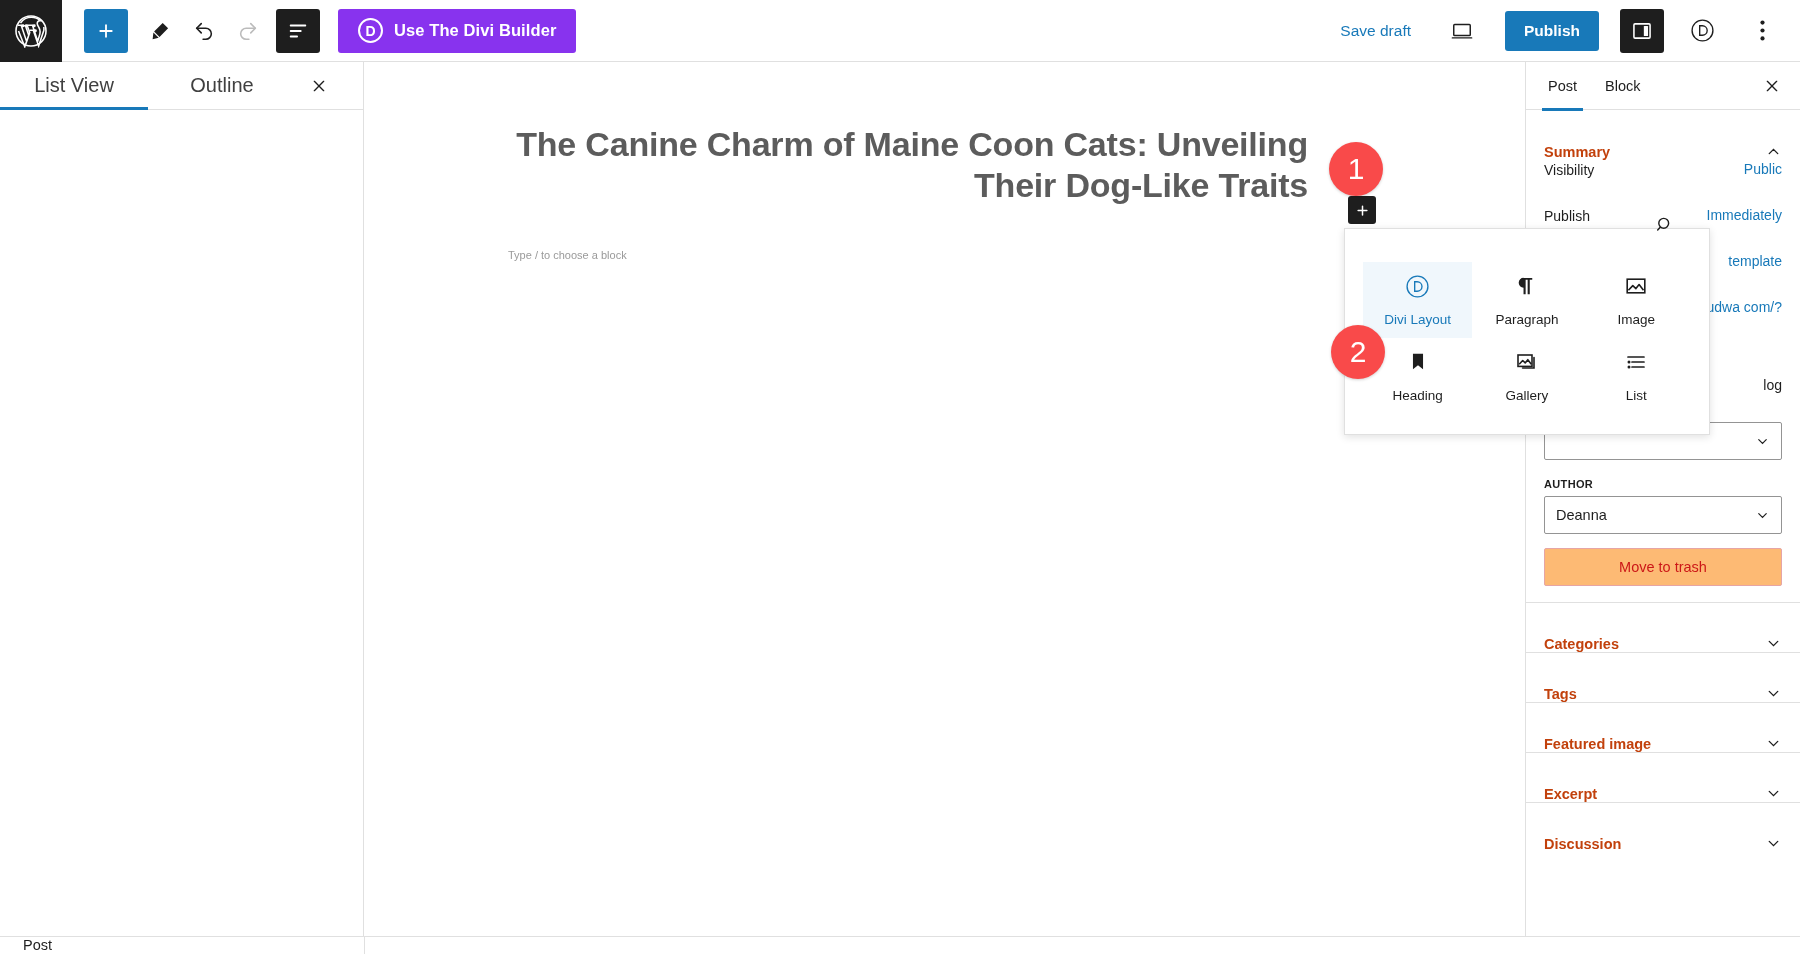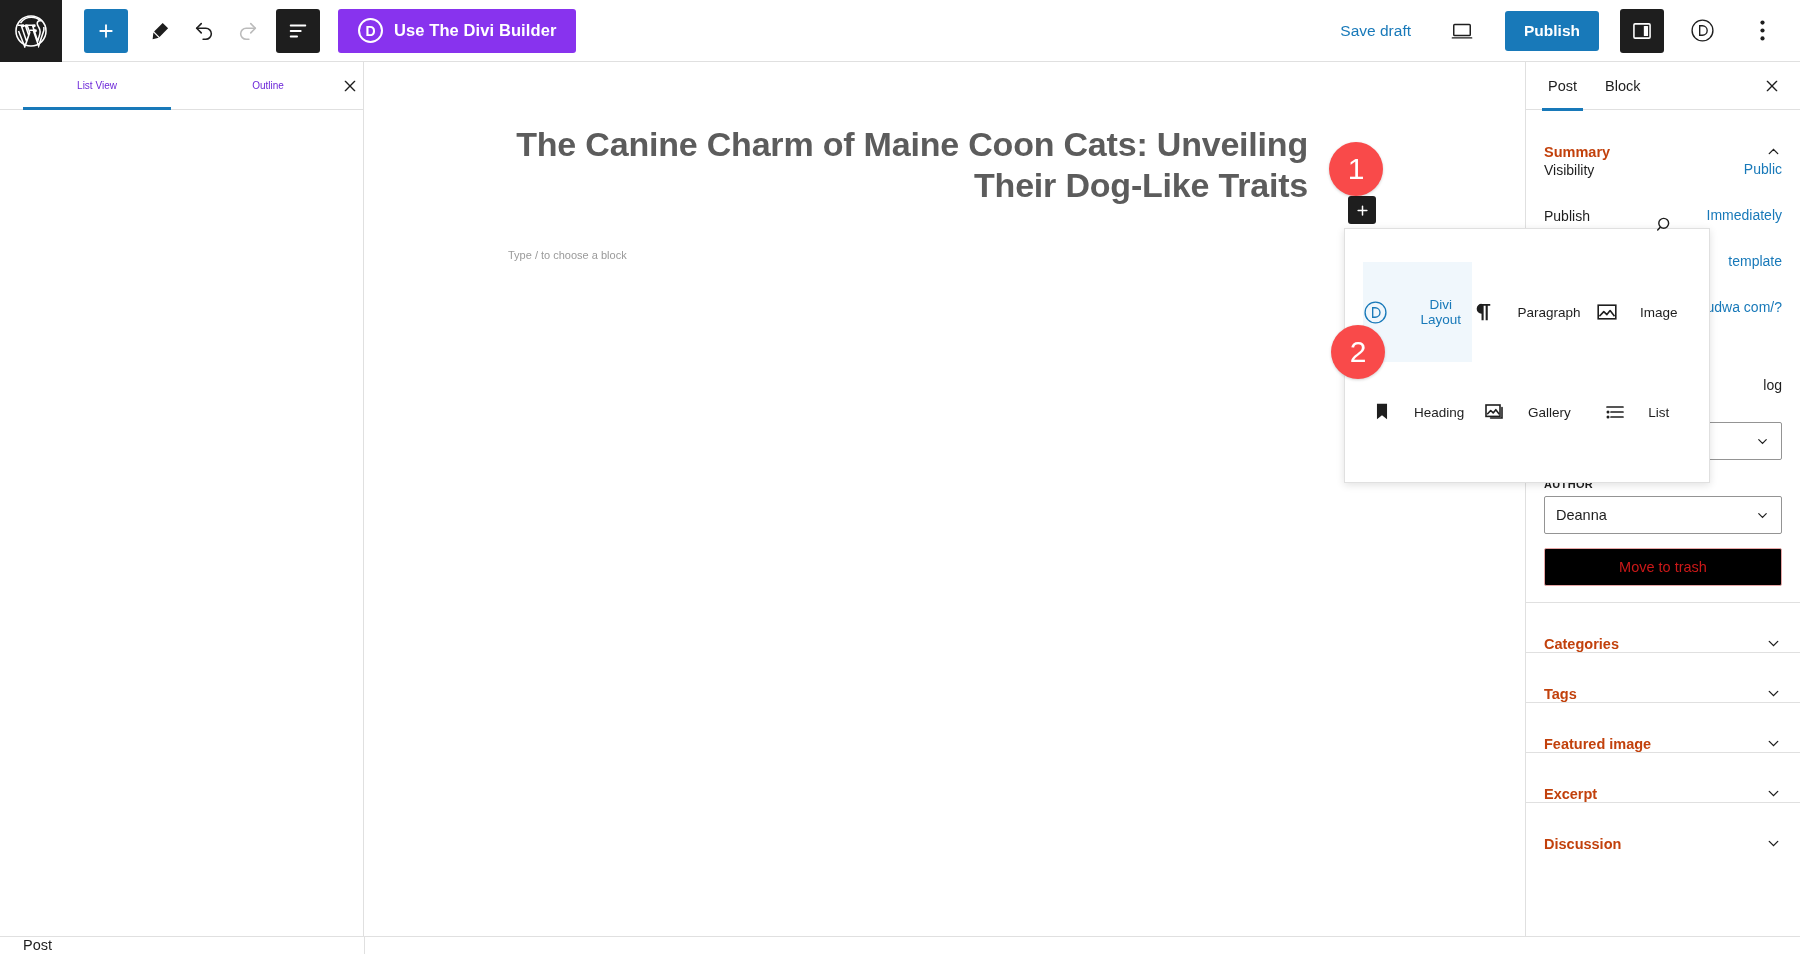--- a/index.html
+++ b/index.html
@@ -75,24 +75,23 @@
   .left-panel {
     position: absolute; top: 62px; left: 0;
     width: 364px; height: 874px;
     background: #fff;
     border-right: 1px solid #e0e0e0;
   }
   .lp-tabs { display: flex; height: 48px; border-bottom: 1px solid #e0e0e0; }
   .lp-tab {
     flex: 0 0 auto; width: 148px;
     display: flex; align-items: center; justify-content: center;
-    font-size: 10px; color: #6d28d9; cursor: pointer;
+    font-size: 20px; color: #404040; cursor: pointer;
     background: none; border: none; position: relative;
     font-family: "Liberation Sans", sans-serif;
-    margin-left: 23px;
   }
   .lp-tab.active::after {
     content: ""; position: absolute; left: 0; right: 0; bottom: -1px;
     height: 3px; background: #1879b9;
   }
   .lp-close {
     margin-left: auto; width: 48px; height: 48px;
     display: flex; align-items: center; justify-content: center;
     background: none; border: none; cursor: pointer; color: #1e1e1e;
     margin-right: 22px;
@@ -176,21 +175,21 @@
     width: 100%; height: 38px; border: 1px solid #949494; border-radius: 2px;
     background: #fff; font-size: 14.5px; color: #1e1e1e;
     padding: 0 30px 0 11px; appearance: none;
     font-family: "Liberation Sans", sans-serif; cursor: pointer;
   }
   .sel-chev {
     position: absolute; right: 30px; top: 12px; pointer-events: none; color: #1e1e1e;
   }
   .trash-btn {
     margin: 14px 18px 0; width: calc(100% - 36px); height: 38px;
-    background: #000000; color: #cc1818; border: 1px solid #e6a5a5;
+    background: #fdba74; color: #cc1818; border: 1px solid #e6a5a5;
     border-radius: 2px; font-size: 14.5px; cursor: pointer;
     font-family: "Liberation Sans", sans-serif;
   }
 
   
   .ins-plus {
     position: absolute; left: 1348px; top: 196px;
     width: 28px; height: 28px; background: #1e1e1e; color: #fff;
     border: none; border-radius: 3px; cursor: pointer;
     display: flex; align-items: center; justify-content: center;
@@ -213,22 +212,22 @@
   .ins-search::placeholder { color: #6d6d6d; }
   .ins-search-icon {
     position: absolute; right: 36px; margin-top: -33px; right: 35px;
     color: #1e1e1e; pointer-events: none;
   }
   .ins-grid {
     display: grid; grid-template-columns: repeat(3, 1fr);
     padding: 4px 18px 20px;
   }
   .ins-item {
-    display: flex; flex-direction: row; align-items: center; justify-content: center;
-    gap: 21px; height: 100px; cursor: pointer;
+    display: flex; flex-direction: column; align-items: center; justify-content: center;
+    gap: 13px; height: 76px; cursor: pointer;
     background: none; border: none; color: #1e1e1e;
     font-size: 13.5px; font-family: "Liberation Sans", sans-serif;
   }
   .ins-item.selected { background: #f0f7fc; color: #1879b9; }
   .ins-item .gl { display: flex; align-items: center; justify-content: center; height: 26px; }
   .browse-all {
     display: block; width: 100%; height: 48px;
     background: #1e1e1e; color: #fff; border: none; cursor: pointer;
     font-size: 14.5px; font-weight: 600;
     font-family: "Liberation Sans", sans-serif;

